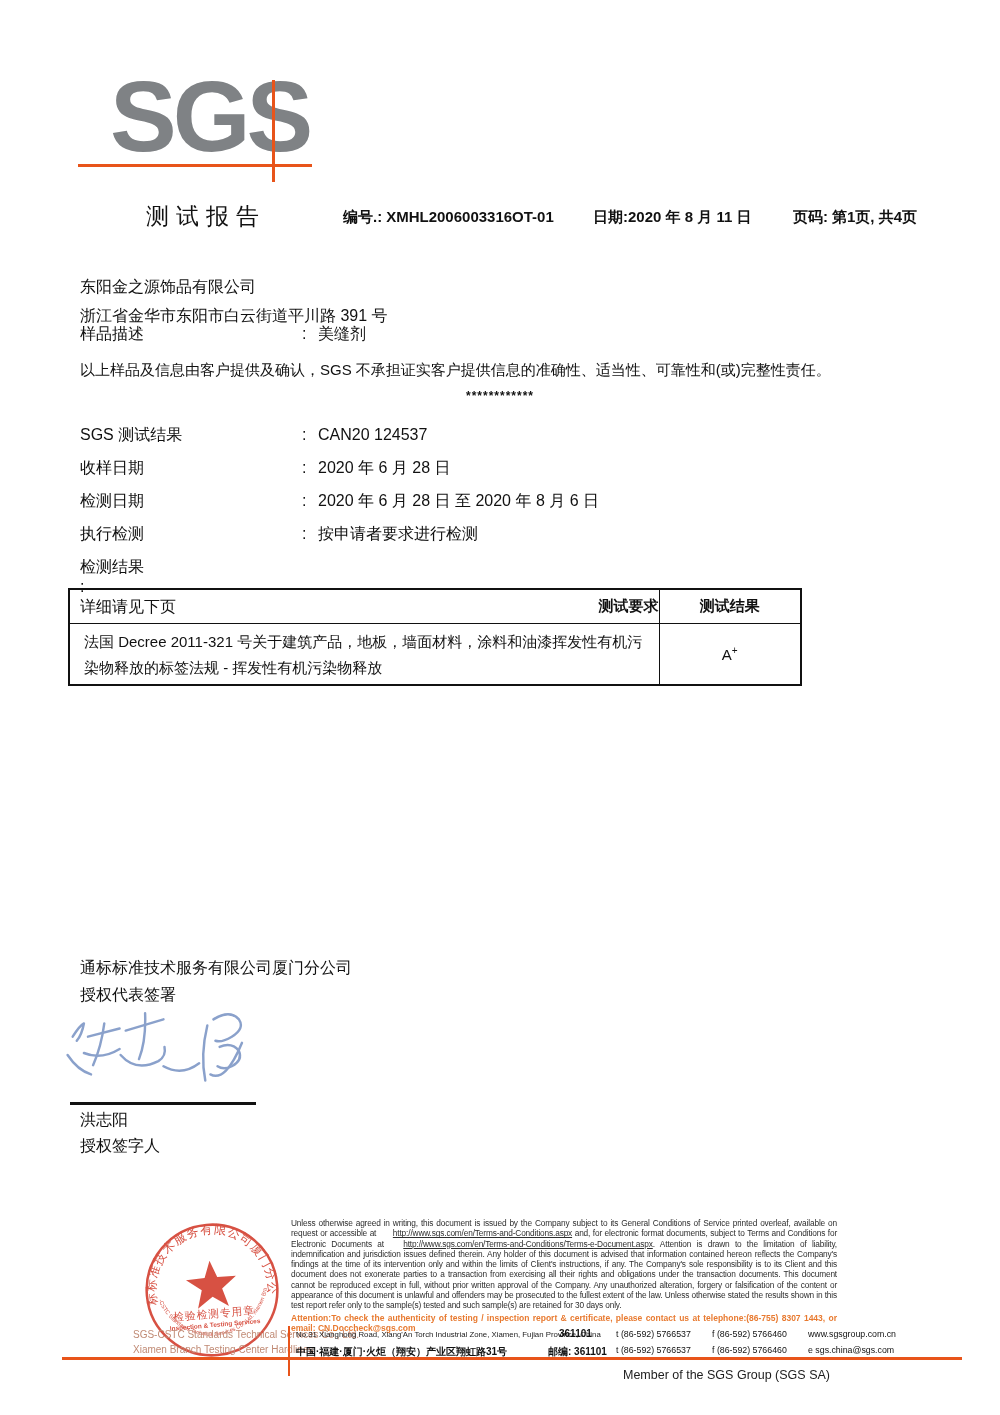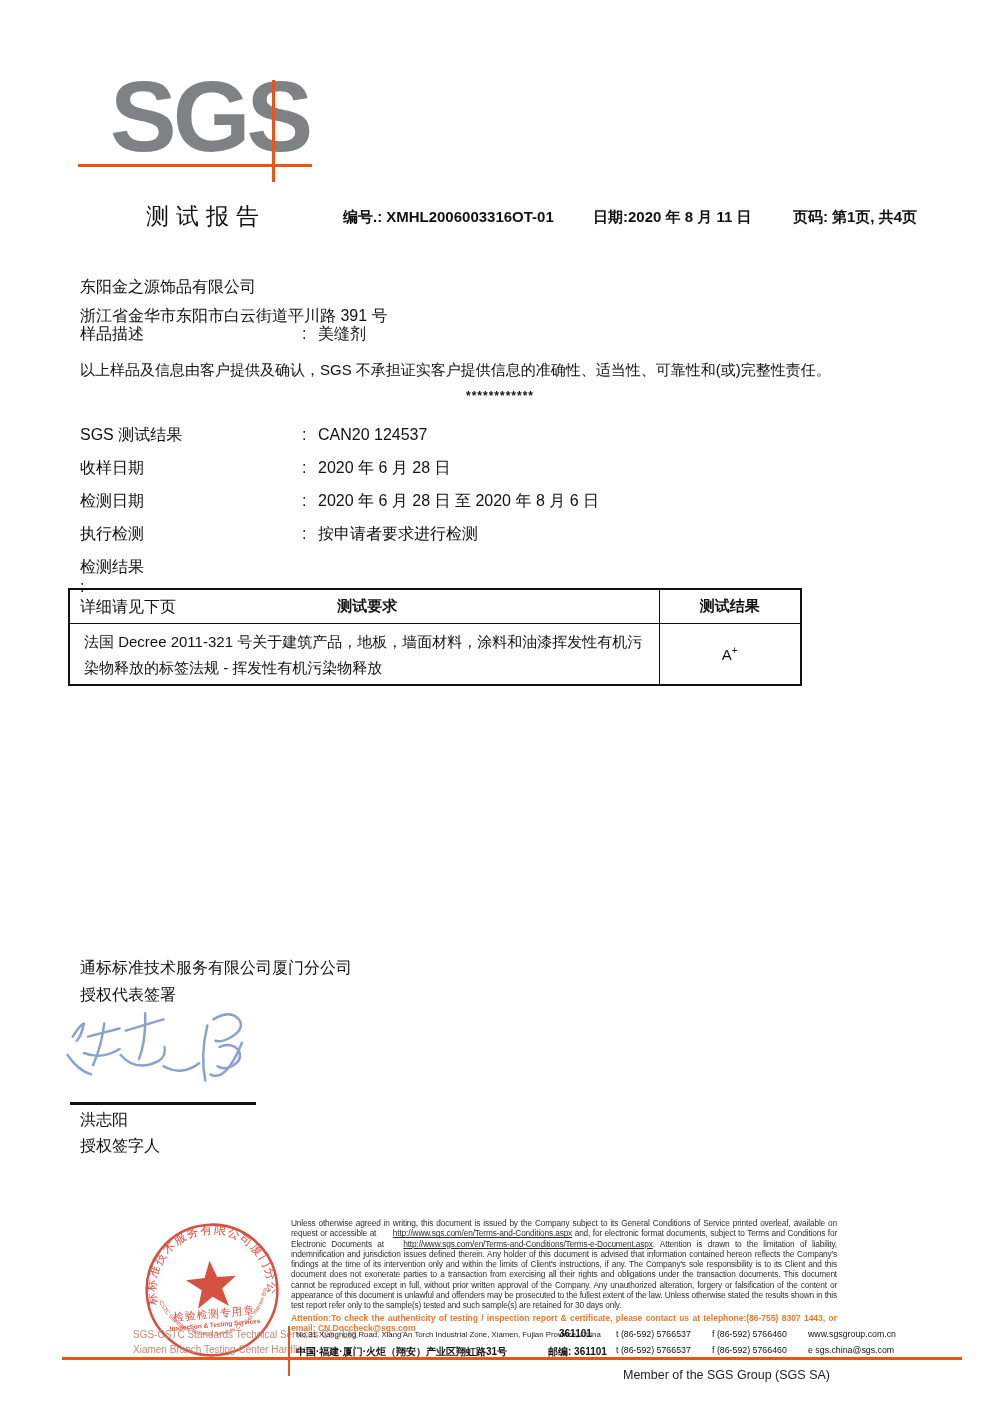--- a/index.html
+++ b/index.html
@@ -35,21 +35,21 @@
            font-size:12px; font-weight:bold; letter-spacing:1px; }
 
   .inforow-0 { top:425px; } .inforow-1 { top:458px; } .inforow-2 { top:491px; }
   .inforow-3 { top:524px; } .inforow-4 { top:557px;flex-direction:column; }
 
   
   .rtable { position:absolute; left:68px; top:588px; width:734px; border-collapse:collapse; }
   .rtable th, .rtable td { border:1.5px solid #111; }
   .rtable { border:2px solid #111; }
   .rtable th { font-size:15px; font-weight:bold; height:34px; }
-  .th-req { text-align:center; padding-left:6px; width:590px; }
+  .th-req { text-align:right; padding-left:6px; width:590px; }
   .th-res { text-align:center; }
   .td-req { font-size:15px; line-height:26px; padding:5px 14px 0 14px; height:62px; vertical-align:top; }
   .td-res { text-align:center; font-size:15px; vertical-align:middle; }
   .td-res sup { font-size:10px; }
 
   
   .sig-company { position:absolute; left:80px; top:954px; font-size:16px; line-height:27px; }
   .sig-svg  { position:absolute; left:58px; top:1002px; width:215px; height:102px; }
   .sig-line { position:absolute; left:70px; top:1102px; width:186px; height:2.5px; background:#111; }
   .sig-name { position:absolute; left:80px; top:1110px; font-size:16px; }

